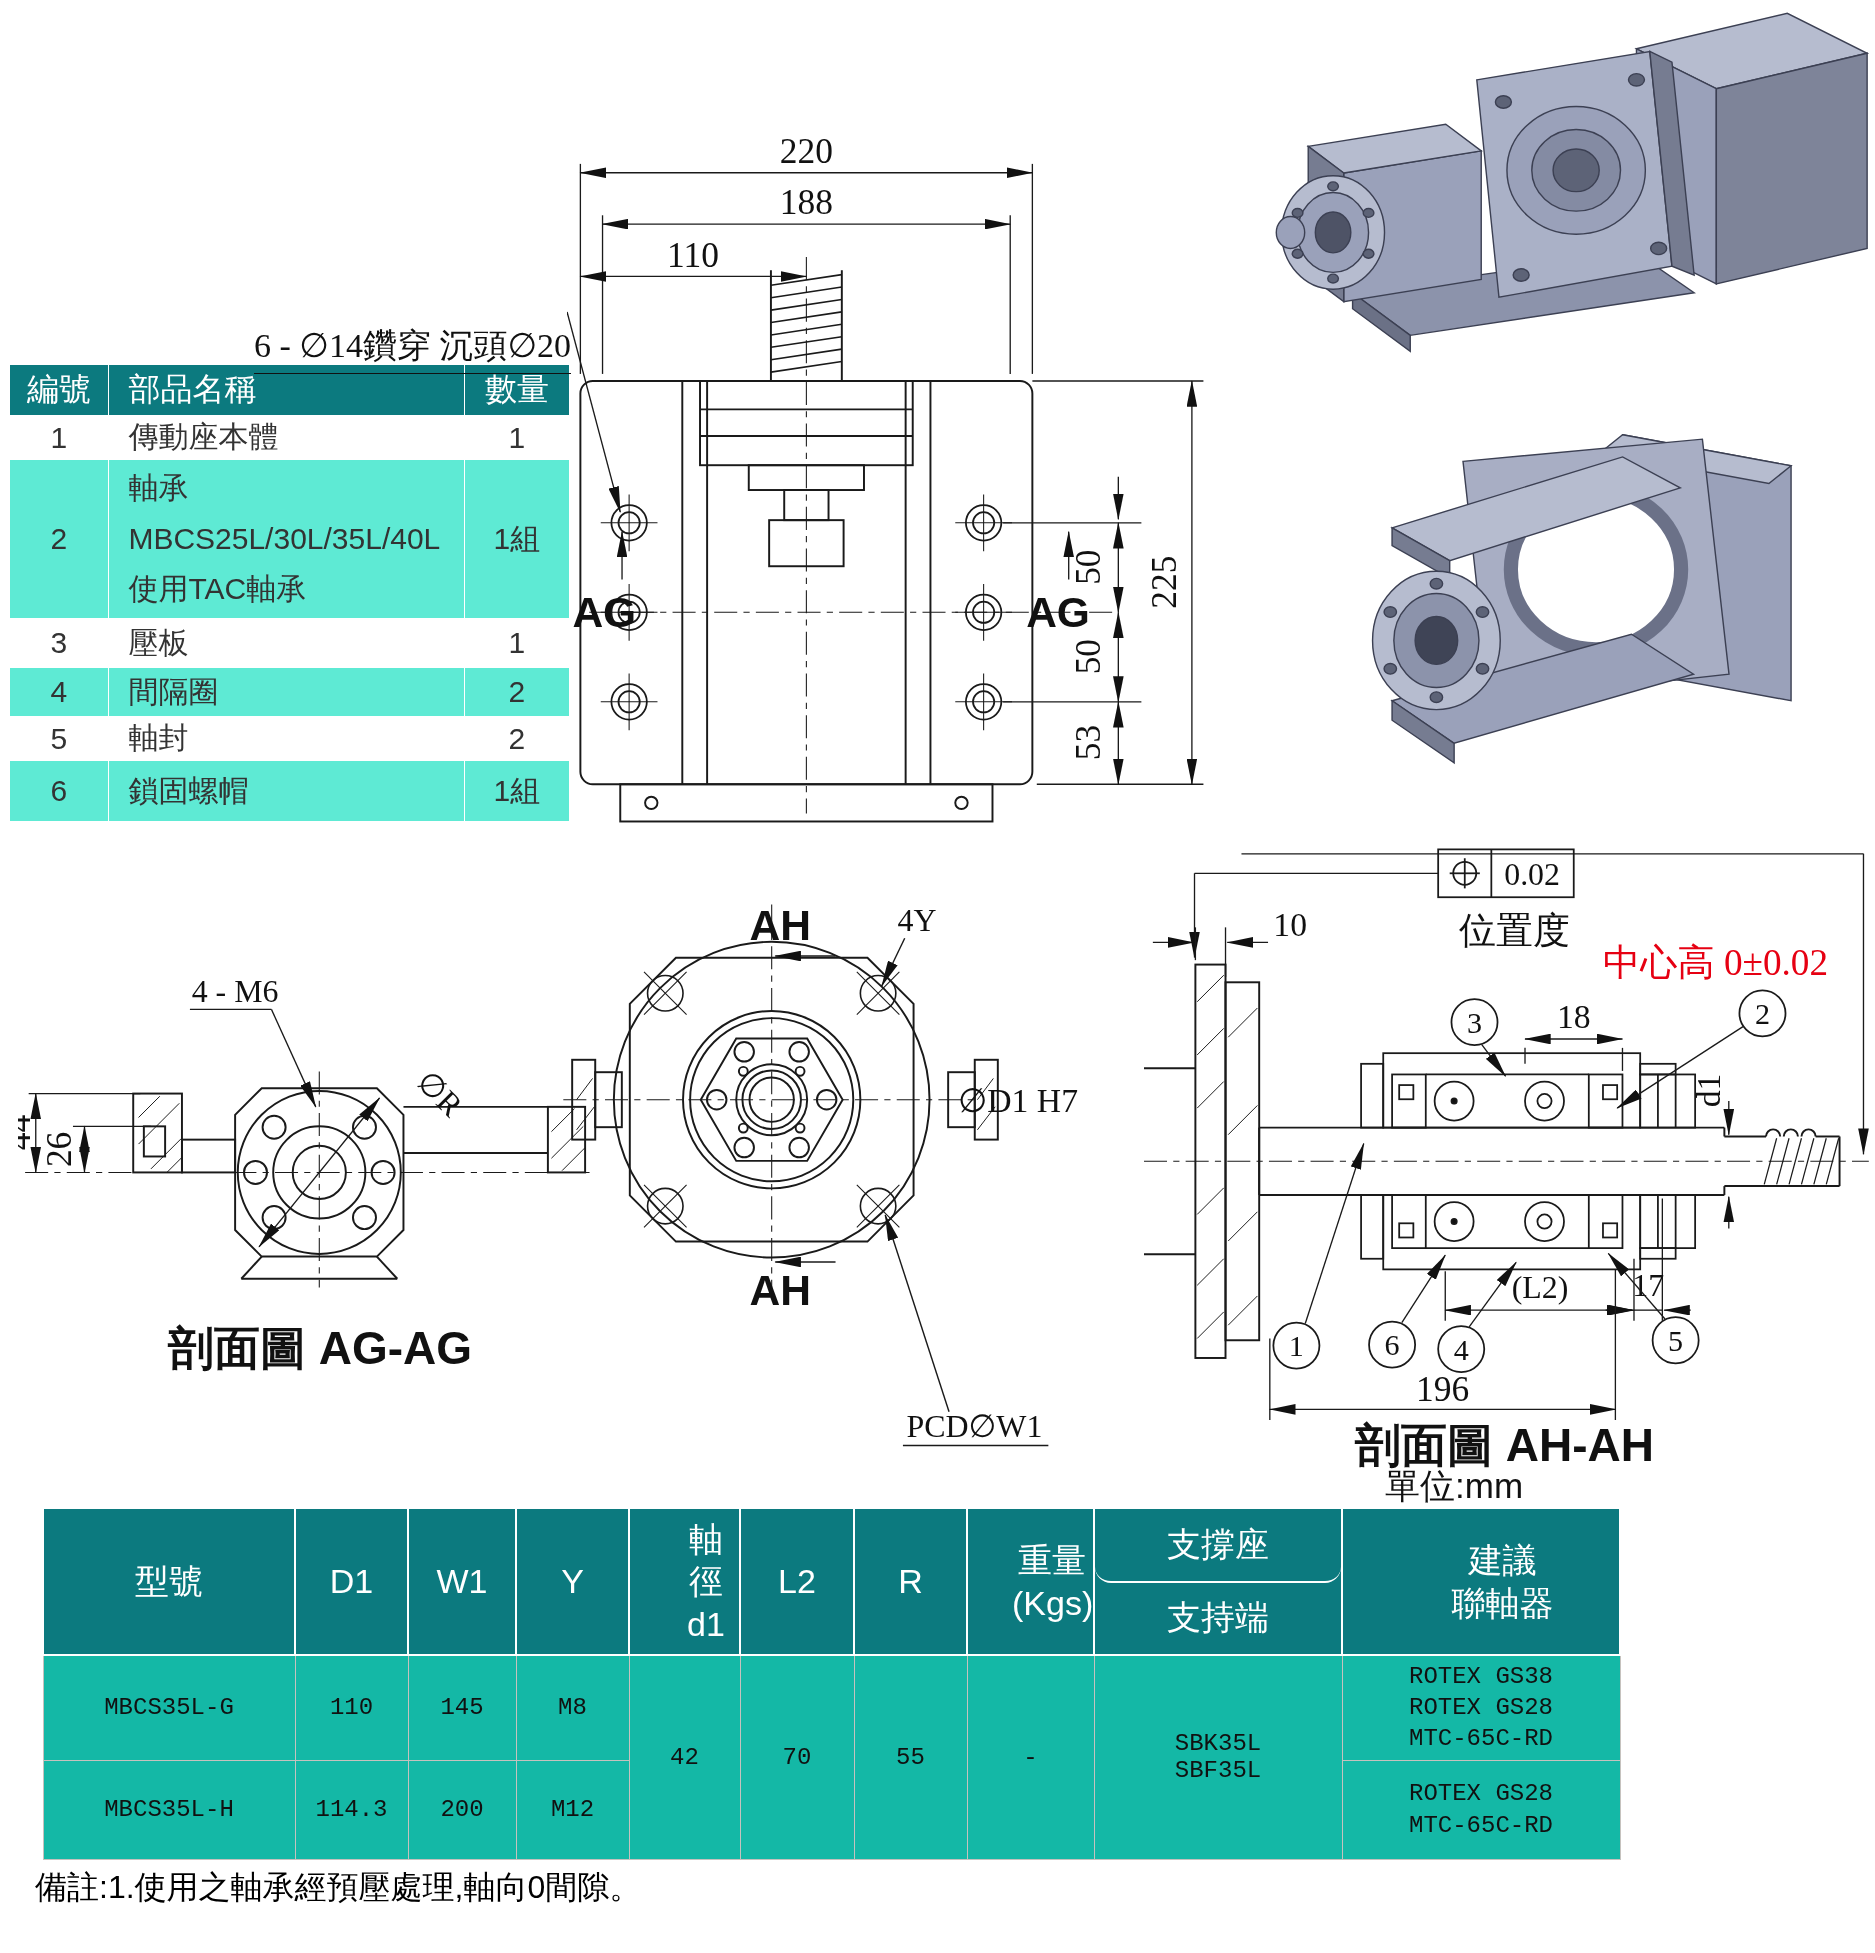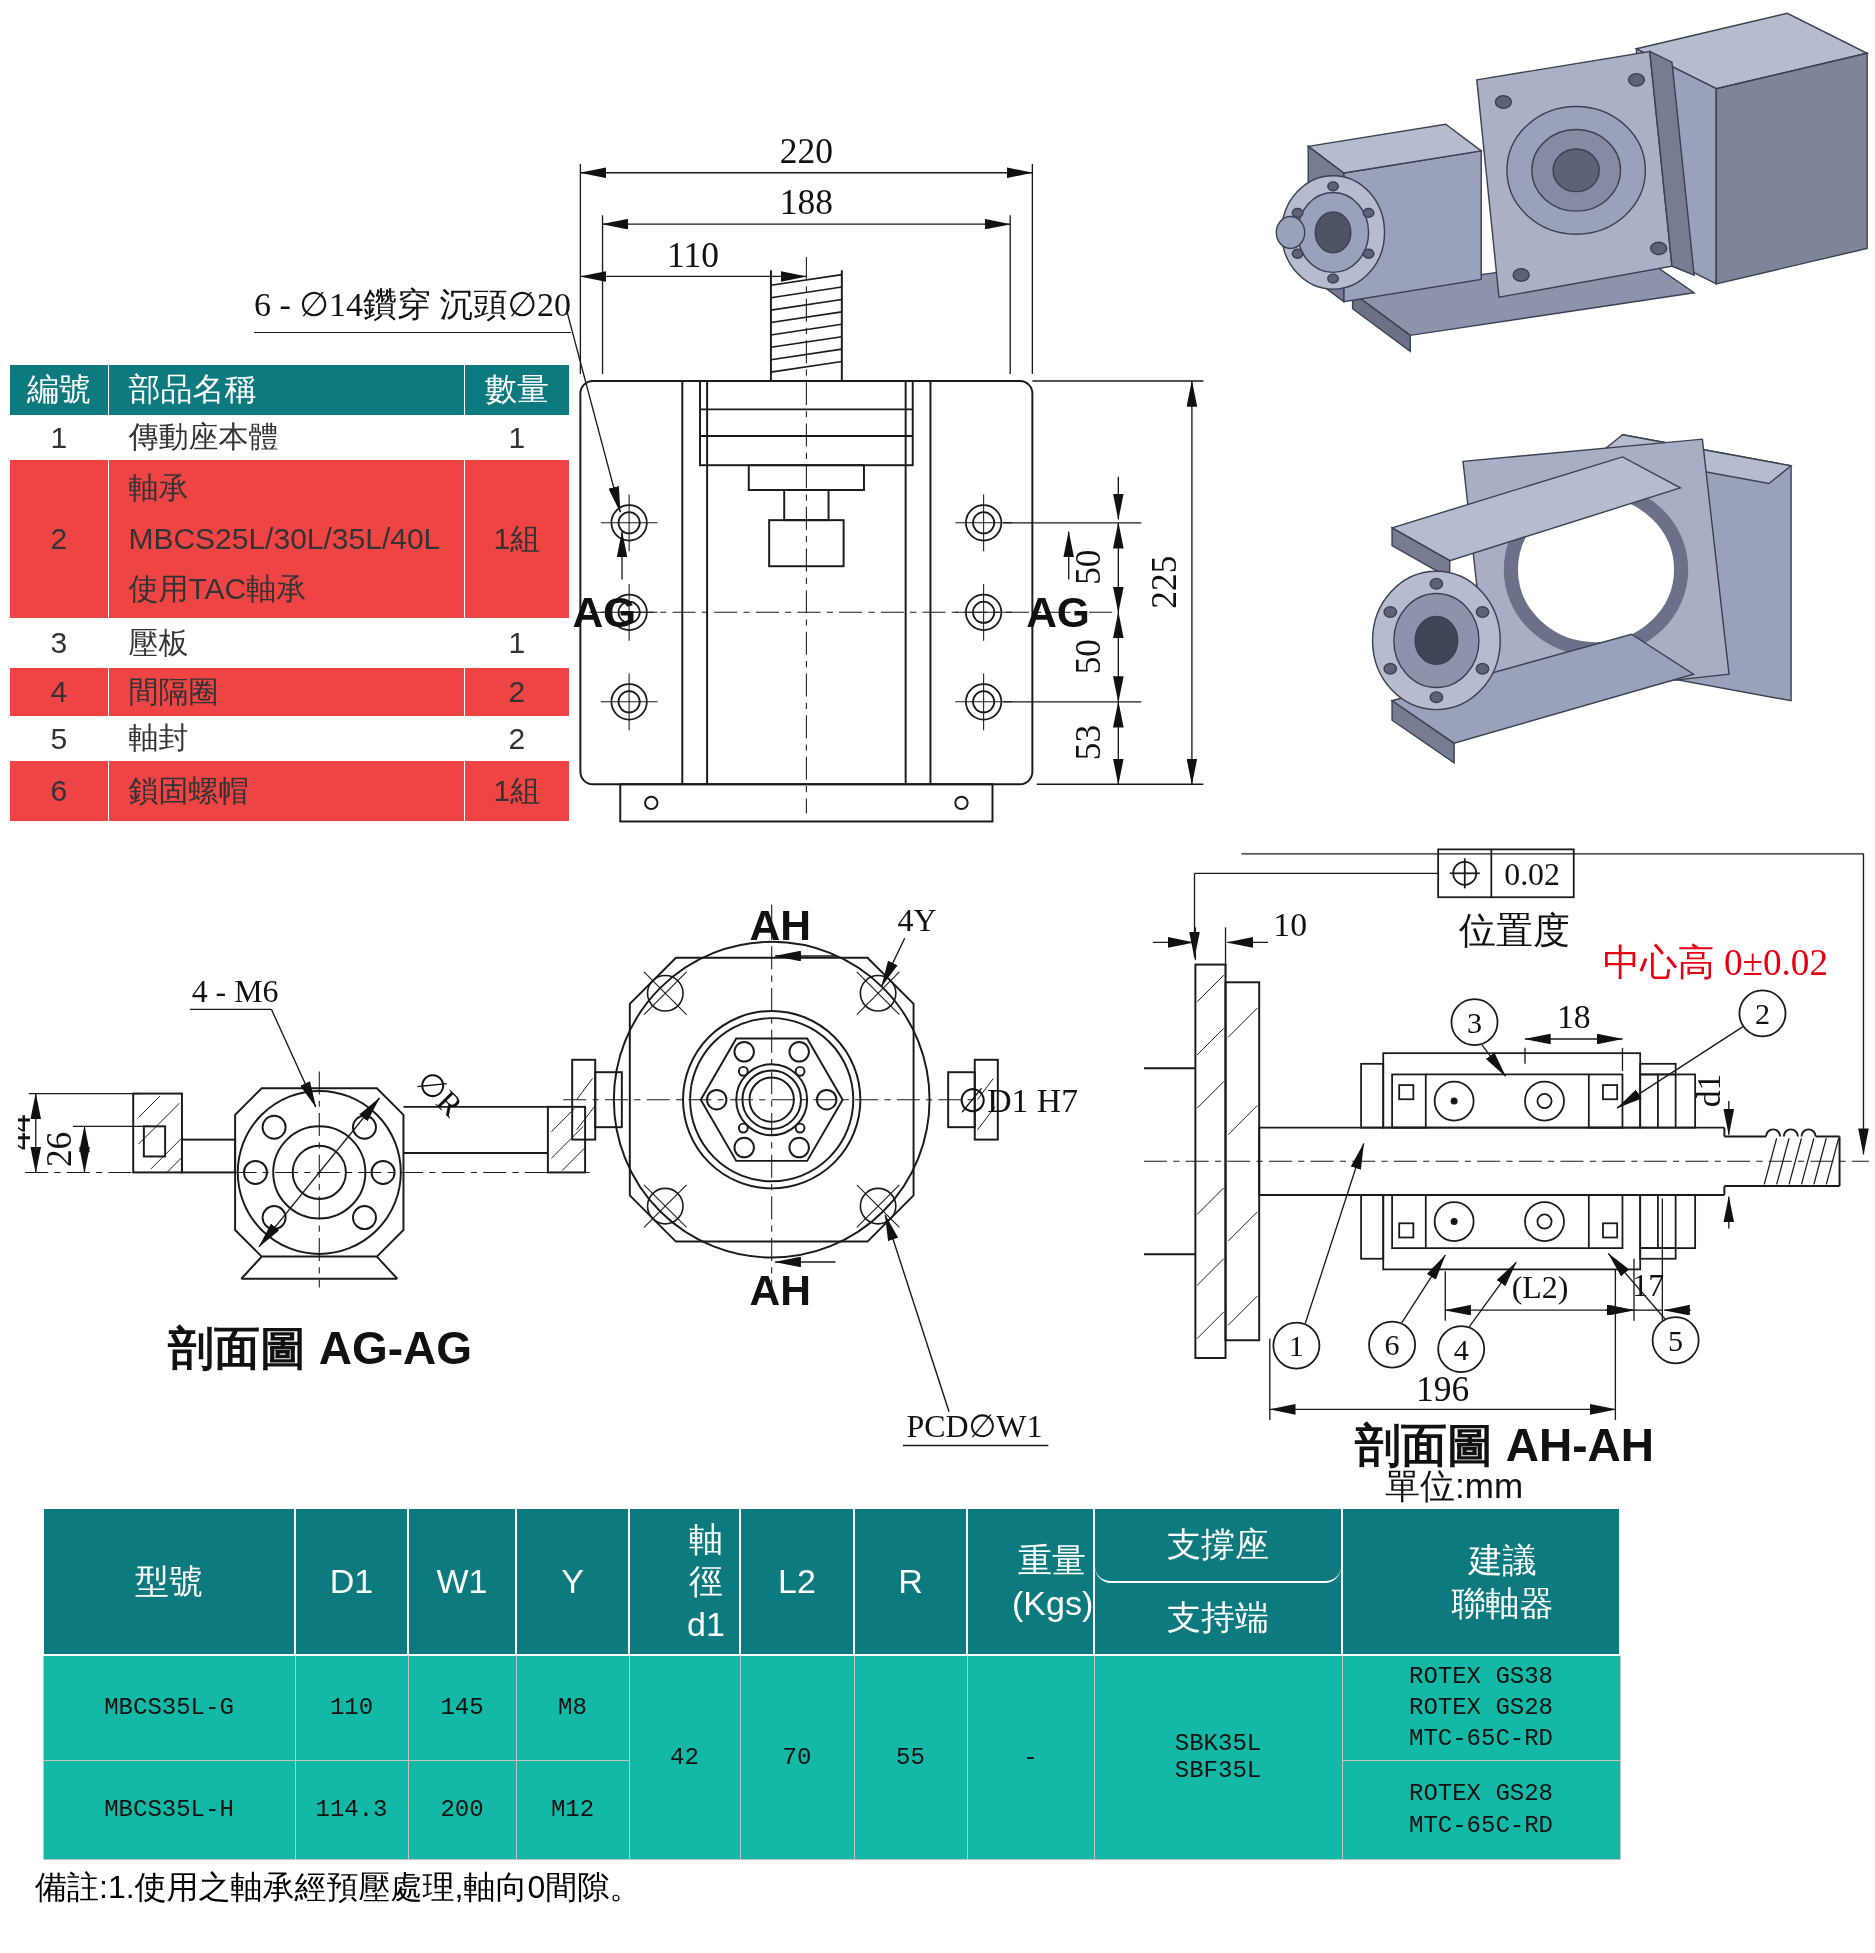--- a/index.html
+++ b/index.html
@@ -5,36 +5,36 @@
   html,body{margin:0;padding:0;background:#ffffff;}
   #canvas{position:relative;width:1875px;height:1953px;background:#fff;overflow:hidden;
           font-family:"Liberation Sans","DejaVu Sans",sans-serif;color:#222;}
   .abs{position:absolute;}
   
   table{border-collapse:collapse;table-layout:fixed;}
   #parts-table{position:absolute;left:8.9px;top:364px;width:560px;}
   #parts-table th{background:var(--teal);color:#fff;font-weight:400;font-size:32px;border:1.8px solid #fff;}
   #parts-table td{font-size:30px;color:#333;border:1.8px solid #fff;text-align:center;}
   #parts-table td.nm{text-align:left;padding-left:19.5px;}
-  #parts-table tr.alt td{background:#ef4444;}
+  #parts-table tr.alt td{background:#5eead4;}
   .nm-multi{display:flex;flex-direction:column;justify-content:space-between;height:142px;padding:7px 0;}
   
   #spec-table{position:absolute;left:42px;top:1507px;width:1577px;}
   #spec-table th{background:var(--teal);color:#fff;font-weight:400;font-size:34px;border:2.7px solid #fff;}
   #spec-table td{font-family:Liberation Mono, monospace;font-size:24px;color:#111;
                  text-align:center;border:0.9px solid #c6c2be;background:#14b8a6;}
   .hdr2{line-height:1.25;padding-left:44px;}
   .support-split div{padding:12.4px 0;border-radius:16px;}
   .support-split div:first-child{border-bottom:2.7px solid #fff;}
   .coupling{font-size:29px;line-height:1.3;}
   
   .caption{font-size:46px;font-weight:600;color:#111;}
   .unit{font-size:35px;color:#111;}
   .callout{font-family:"Liberation Serif","DejaVu Serif",serif;font-size:34px;color:#111;
-           border-bottom:1.8px solid #111;padding-bottom:3.5px;}
+           border-bottom:1.8px solid #111;padding-bottom:3.5px;margin-top:41px;}
   .note-line{font-size:32px;color:#000000;}
   
   .ts40{font:40px "Liberation Serif","DejaVu Serif",serif;fill:#111;}
   .ts38{font:38px "Liberation Serif","DejaVu Serif",serif;fill:#111;}
   .ts36{font:36px "Liberation Serif","DejaVu Serif",serif;fill:#111;}
   .ts34{font:34px "Liberation Serif","DejaVu Serif",serif;fill:#111;}
   .tred{font:42px "Liberation Serif","DejaVu Serif",serif;fill:var(--red);}
   .tsans48{font:600 48px "Liberation Sans","DejaVu Sans",sans-serif;fill:#111;}
   :root{--teal:#0c7a7f;--red:#e60012;}
 </style>

